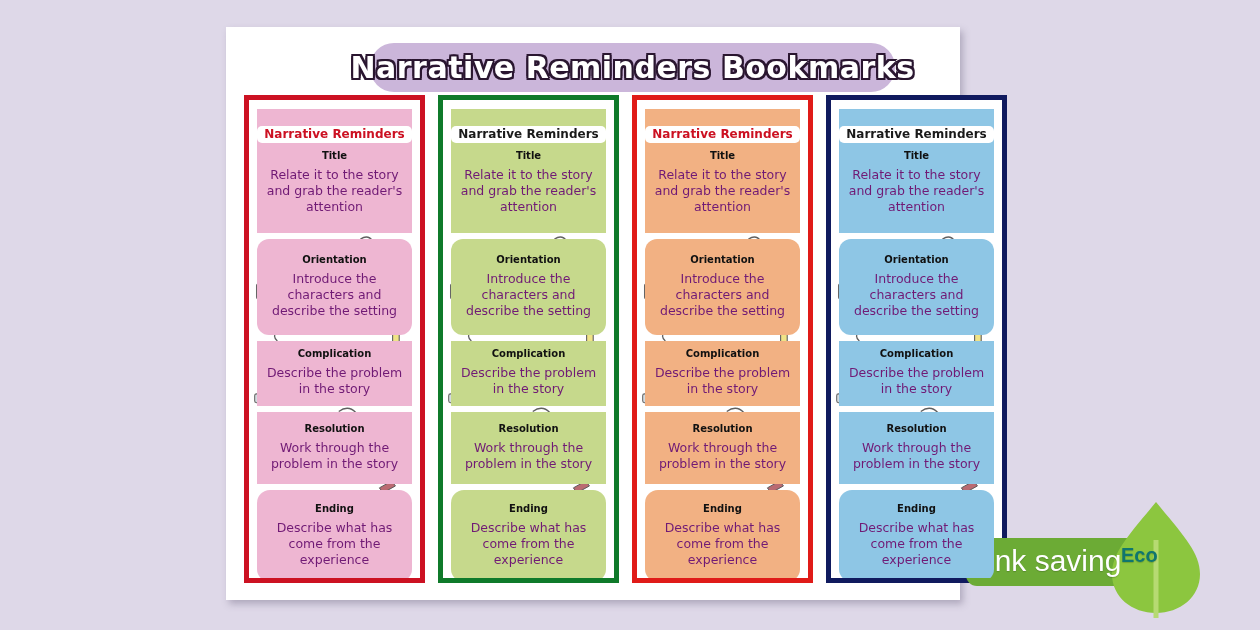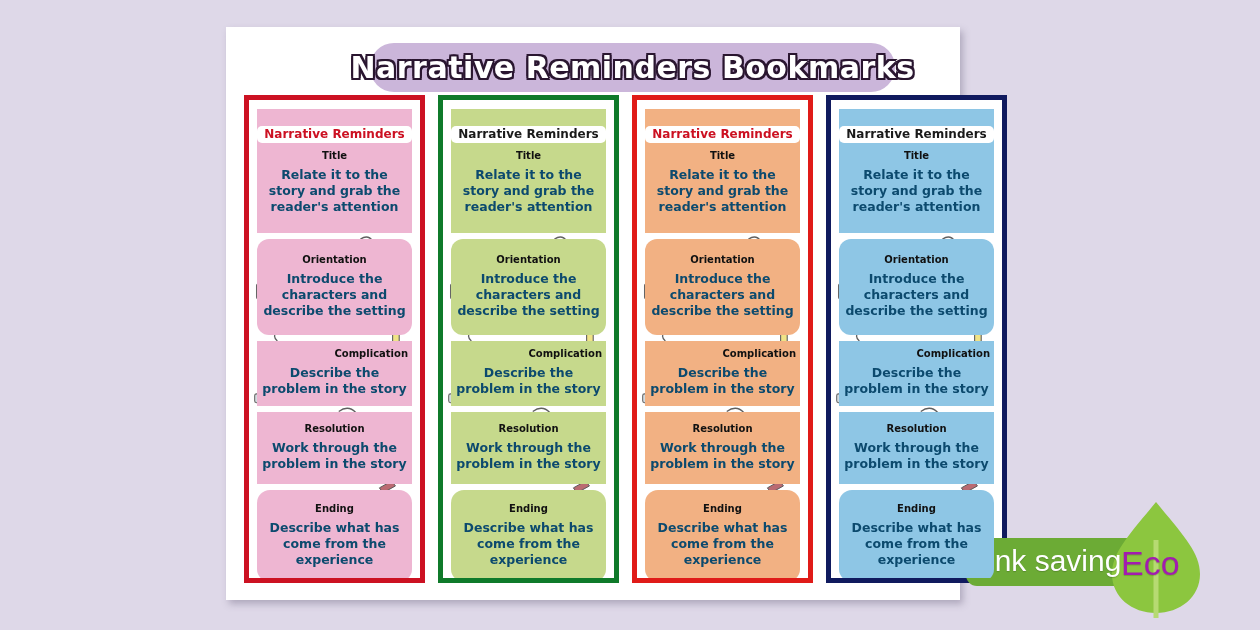--- a/index.html
+++ b/index.html
@@ -98,22 +98,22 @@
   .panel-title {
     font-size: 10px;
     font-weight: bold;
     color: #111;
     margin-bottom: 6px;
     line-height: 1.1;
   }
 
   .panel-body {
     font-size: 12.5px;
-    font-weight: bold;
-    color: #0c4a6e;
+    font-weight: normal;
+    color: #701a75;
     line-height: 1.28;
   }
 
   
   .nr-label {
     align-self: center;
     background: #ffffff;
     border-radius: 5px;
     padding: 1px 7px 2px 7px;
     font-size: 12px;
@@ -123,21 +123,21 @@
     line-height: 1.2;
   }
 
   .panel-head {
     padding-top: 6px;
   }
 
   
   .p-title      { flex: 0 0 124px; }
   .p-orient     { flex: 0 0 96px; border-radius: 12px;  }
-  .p-compl      { flex: 0 0 65px; align-items: flex-end;  }
+  .p-compl      { flex: 0 0 65px;  }
   .p-resol      { flex: 0 0 72px;  }
   .p-ending     { flex: 0 0 92px; border-radius: 13px;  }
 
   
   .doodles {
     position: absolute;
     inset: 0;
     z-index: 1;
     pointer-events: none;
   }
@@ -175,23 +175,24 @@
     font-size: 30px;
     color: #ffffff;
     letter-spacing: 0px;
     text-shadow: 0 1px 1px rgba(0,0,0,0.18);
   }
   .eco-word {
     position: absolute;
     left: 155px;
     top: 10px;
     font-family: "Liberation Sans", sans-serif;
-    font-size: 34px;
-    color: #a21caf;
+    font-size: 20px;
+    color: #0f766e;
     text-shadow: 0 1px 1px rgba(0,0,0,0.18);
+    font-weight: bold;
   }
 </style>
 </head>
 <body>
 
 <div class="page">
 
   <div class="title-banner">
     <span class="title-text">Narrative Reminders Bookmarks</span>
   </div>

